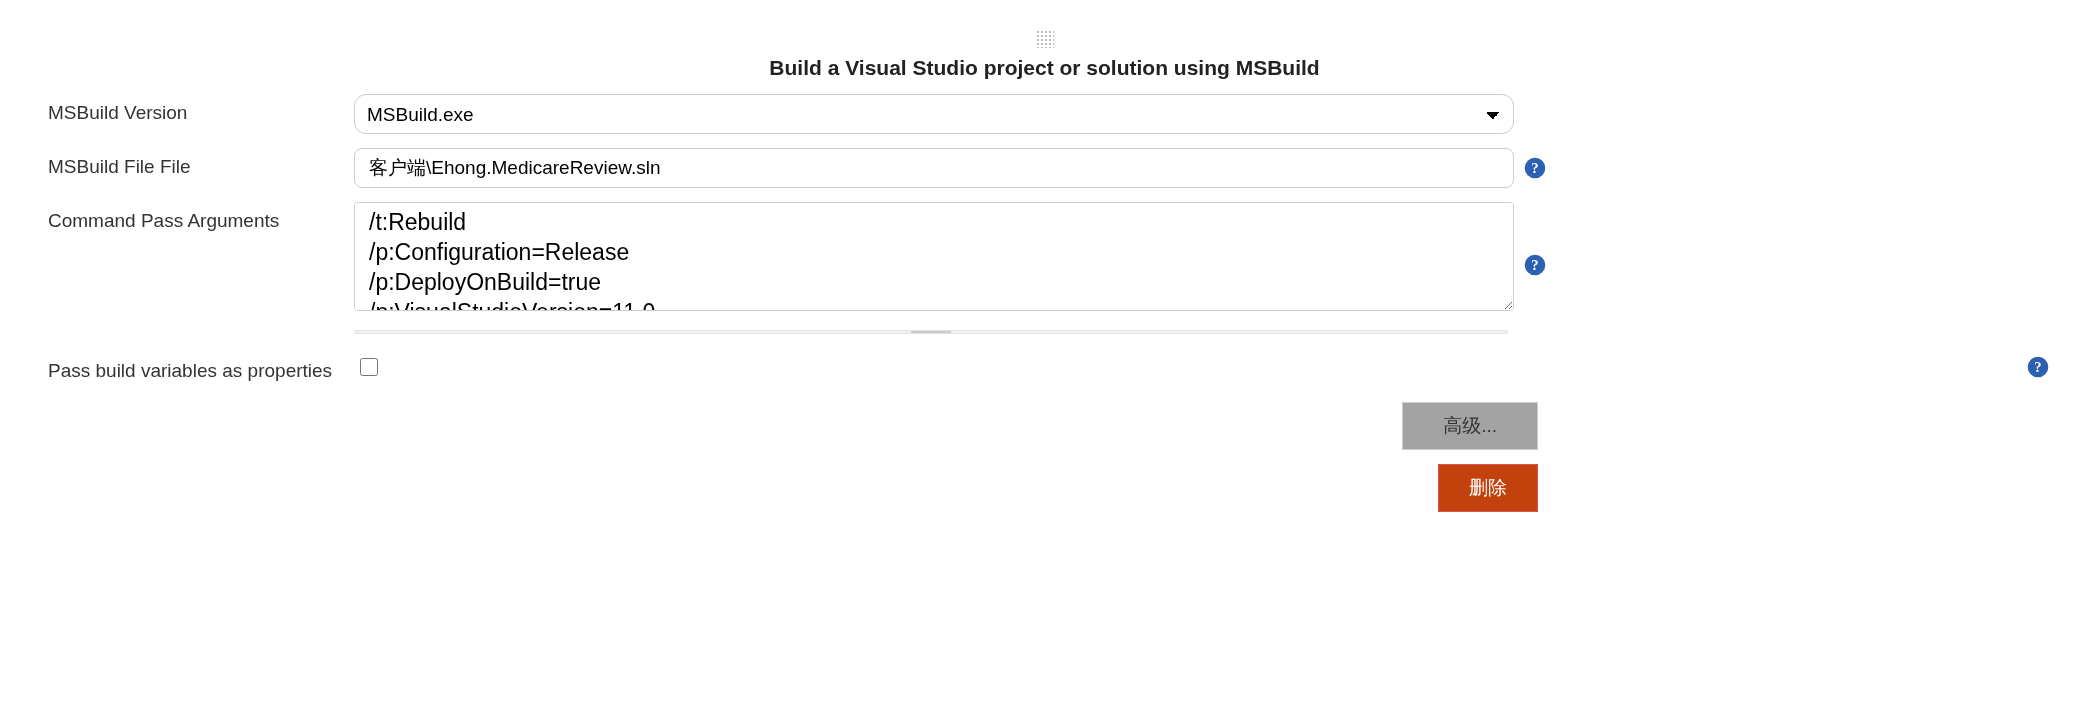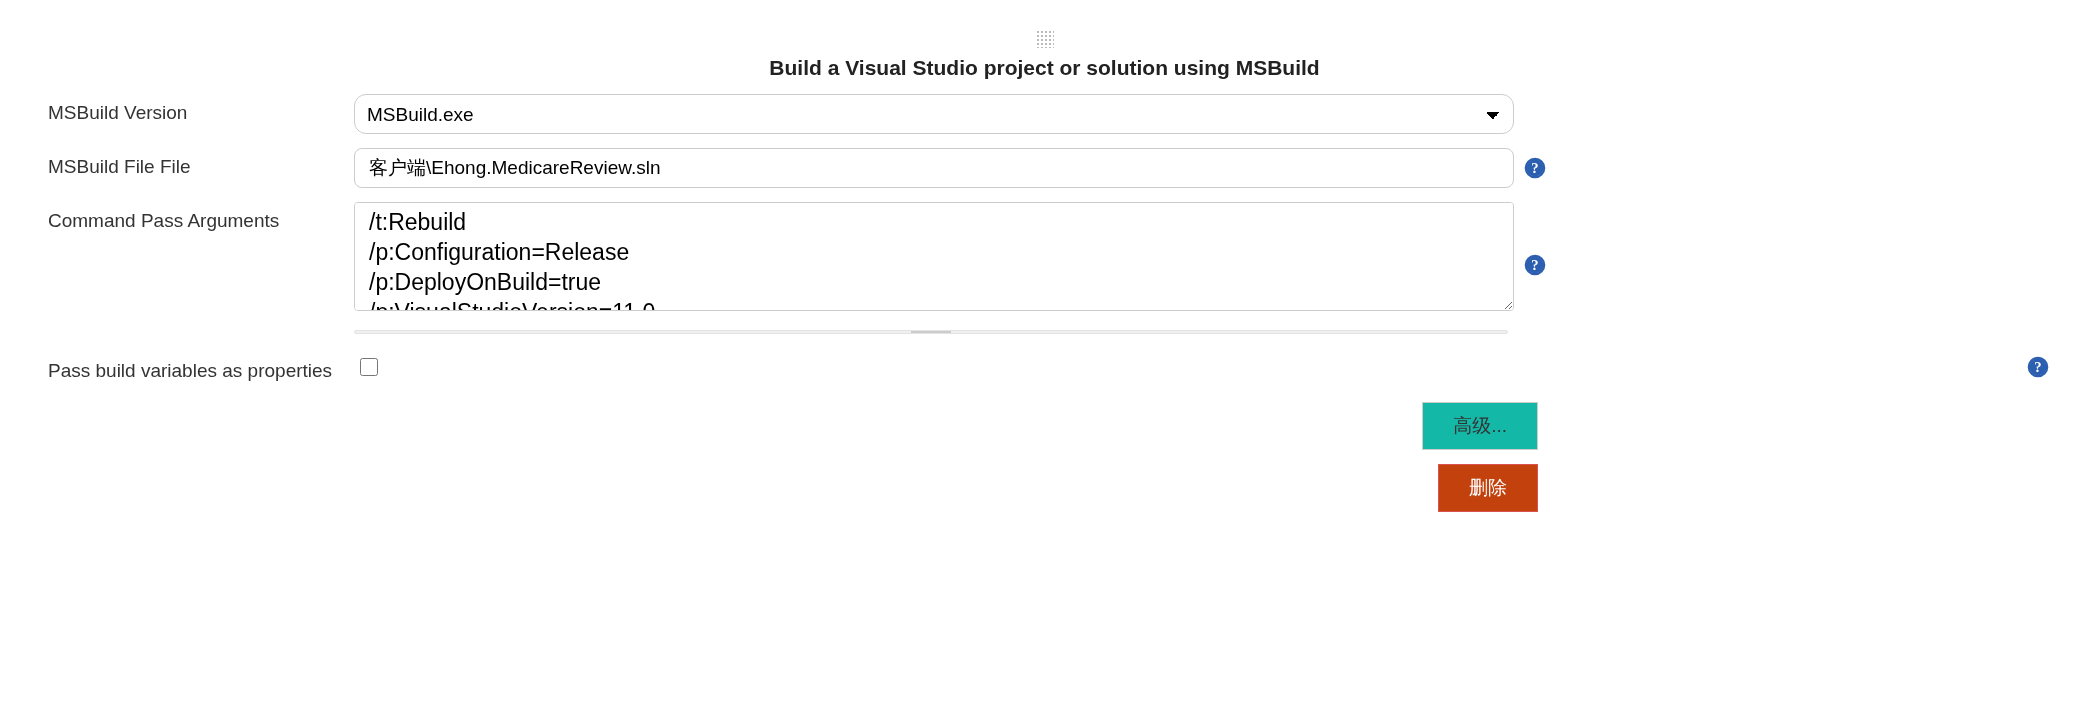--- a/index.html
+++ b/index.html
@@ -101,23 +101,23 @@
   }
   .button-row {
     display: flex;
     justify-content: flex-end;
     max-width: 1498px;
     padding-right: 0;
     margin-top: 20px;
   }
   .btn {
     font-size: 19px;
-    padding: 10px 30px;
-    border: 1px solid #ccc;
-    background: #14b8a6;
+    padding: 10px 40px;
+    border: 1px solid #ccc;
+    background: #a3a3a3;
     color: #333;
     cursor: pointer;
   }
   .btn-delete {
     background: #c2410c;
     border-color: #d9534f;
     color: #fff;
     padding: 10px 30px;
   }
   .button-row.second { margin-top: 14px; }

